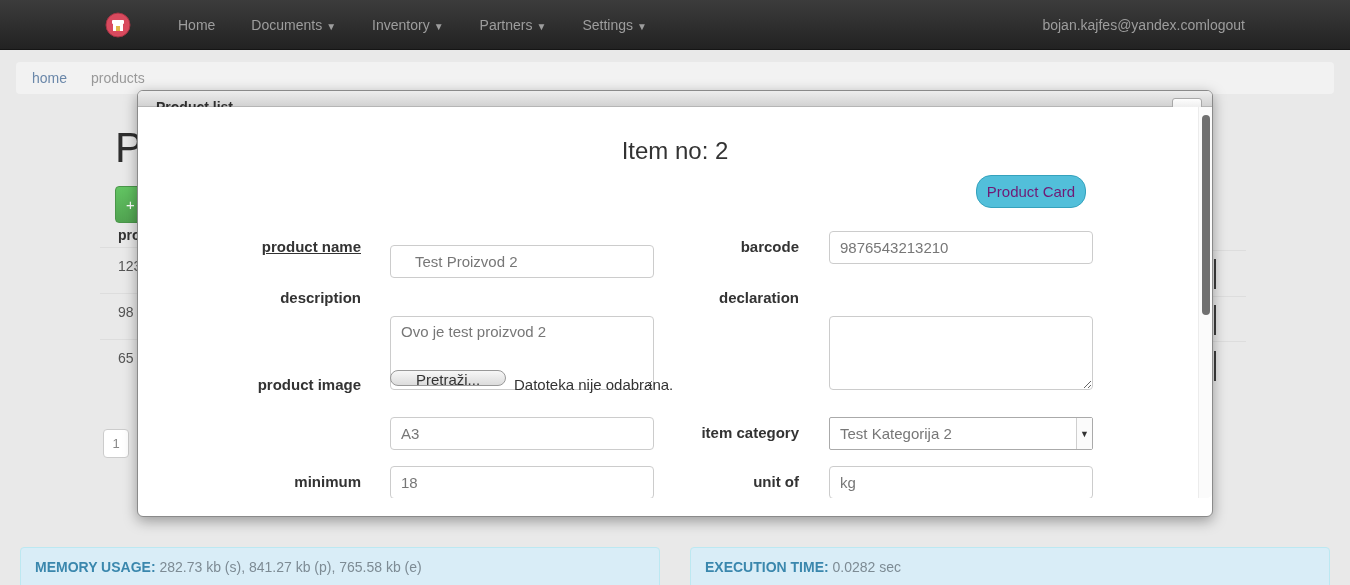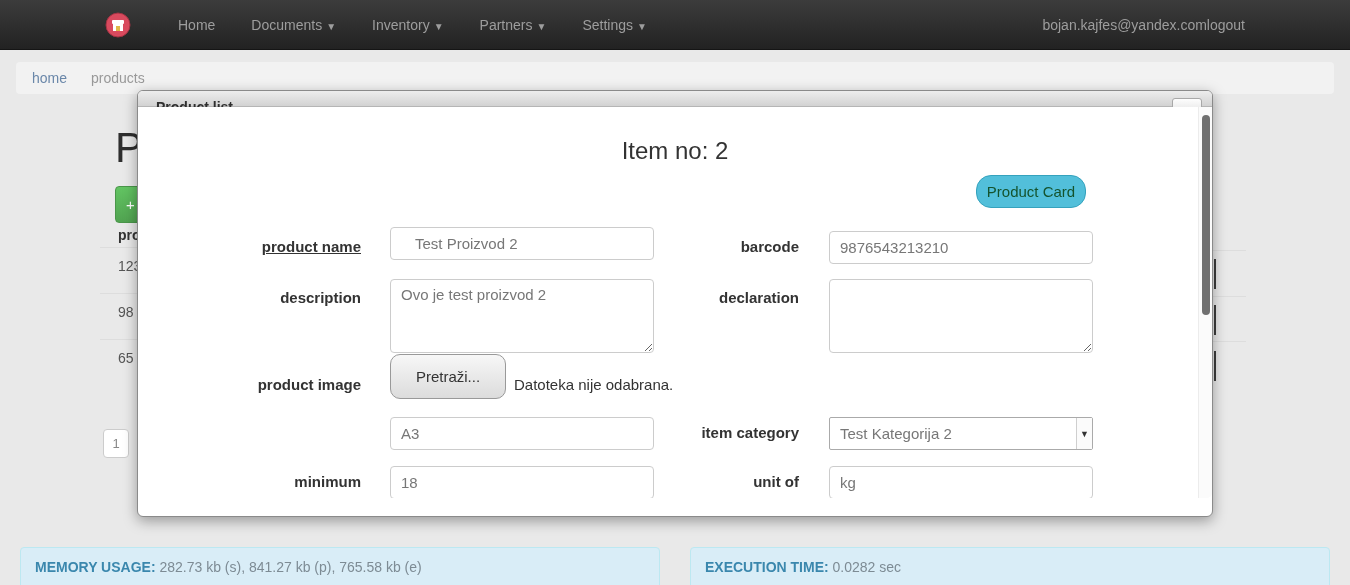--- a/index.html
+++ b/index.html
@@ -83,45 +83,45 @@
   }
   .scrollbar-thumb {
     position:absolute; left:3px; top:8px; width:8px; height:200px;
     background:#707070; border-radius:4px; cursor:grab;
   }
 
   .item-no { position:absolute; left:0; top:30px; width:100%; text-align:center; font-size:24px; color:#333; }
   .product-card-btn {
     position:absolute; left:838px; top:68px; width:110px; height:33px;
     background:#52bfda; border:1px solid #35a2bd; border-radius:15px;
-    color:#14532d; font-size:15px; cursor:pointer;
+    color:#701a75; font-size:15px; cursor:pointer;
   }
 
   .f-label { position:absolute; font-size:15px; font-weight:bold; color:#333; text-align:right; }
   .f-label.lcol { left:0; width:223px; }
   .f-label.rcol { left:340px; width:321px; }
   .f-input {
     position:absolute; width:264px; height:33px;
     border:1px solid #ccc; border-radius:4px; background:#fff;
     font-family:"Liberation Sans", sans-serif; font-size:15px; color:#777;
     padding:0 10px; outline:none;
   }
   .f-input.lcol { left:252px; }
   .f-input.rcol { left:691px; }
   .f-textarea {
     position:absolute; width:264px; height:74px;
     border:1px solid #ccc; border-radius:4px; background:#fff;
     font-family:"Liberation Sans", sans-serif; font-size:15px; color:#777;
-    padding:6px 10px; resize:both; outline:none;
+    padding:6px 10px; resize:both; outline:none;margin-top:37px;
   }
   .f-textarea.lcol { left:252px; }
   .f-textarea.rcol { left:691px; }
 
   .file-btn {
-    position:absolute; left:252px; top:247px; width:116px; height:45px;
+    position:absolute; left:252px; top:263px; width:116px; height:16px;
     background:linear-gradient(#f7f7f7,#dcdcdc); border:1px solid #999; border-radius:10px;
     font-size:15px; color:#333; cursor:pointer;
   }
   .file-status { position:absolute; left:376px; top:269px; font-size:15px; color:#333; }
 
   .f-select {
     position:absolute; left:691px; top:310px; width:264px; height:33px;
     border:1px solid #aaa; border-radius:2px; background:#fff; cursor:pointer;
   }
   .f-select .sel-text { position:absolute; left:10px; top:7px; font-size:15px; color:#777; }
@@ -195,21 +195,21 @@
   <div class="modal-header">
     <div class="modal-title">Product list</div>
     <button class="modal-close-btn"></button>
   </div>
   <div class="modal-body">
 
     <div class="item-no">Item no: 2</div>
     <button class="product-card-btn">Product Card</button>
 
     <div class="f-label lcol" style="top:131px;text-decoration:underline;">product name</div>
-    <input class="f-input lcol" style="top: 120px; padding-left: 24px;" value="Test Proizvod 2">
+    <input class="f-input lcol" style="top: 138px; padding-left: 24px;" value="Test Proizvod 2">
     <div class="f-label rcol" style="top:131px;">barcode</div>
     <input class="f-input rcol" style="top: 124px;" value="9876543213210">
 
     <div class="f-label lcol" style="top:182px;">description</div>
     <textarea class="f-textarea lcol" style="top: 172px;">Ovo je test proizvod 2</textarea>
     <div class="f-label rcol" style="top:182px;">declaration</div>
     <textarea class="f-textarea rcol" style="top: 172px;"></textarea>
 
     <div class="f-label lcol" style="top:269px;">product image</div>
     <button class="file-btn">Pretraži...</button>

